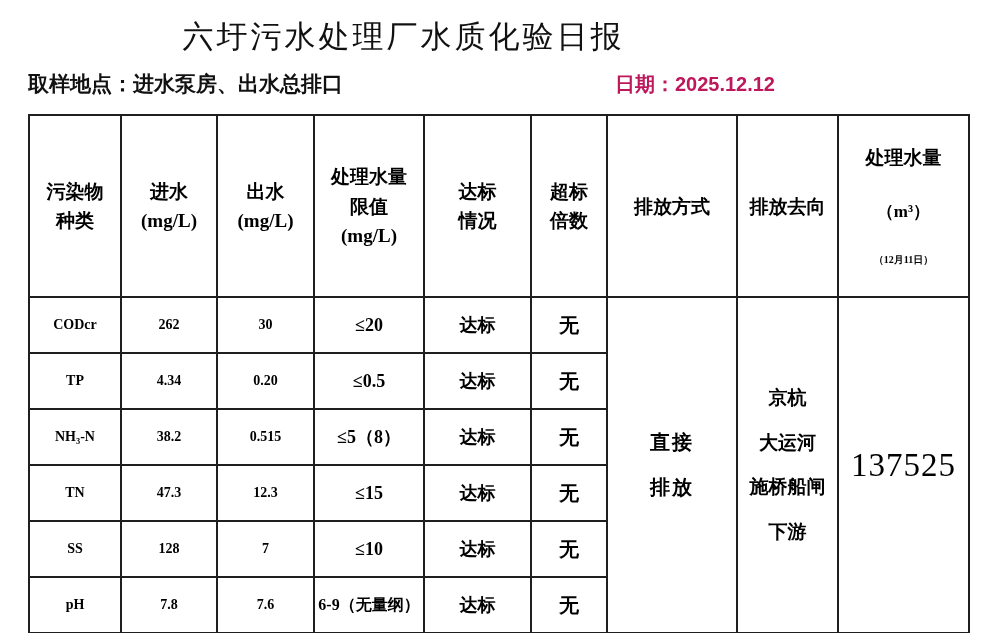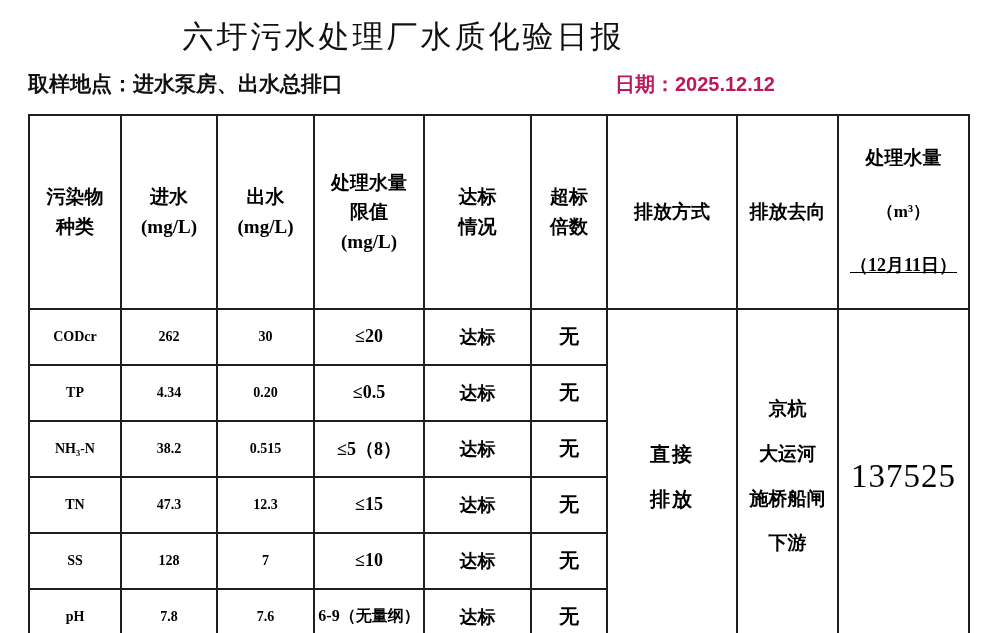--- a/index.html
+++ b/index.html
@@ -55,21 +55,21 @@
     overflow: hidden;
     margin-top: 44px;
   }
   .report-table thead tr { height: 110px; }
   .report-table tbody tr { height: 56px; }
   .report-table th { font-size: 19px; line-height: 1.55; }
   .report-table td { font-size: 14px; }
 
   .vol-l1 { display: block; font-size: 19px; line-height: 1.4; }
   .vol-l2 { display: block; font-size: 17px; line-height: 1.3; }
-  .vol-l3 { display: block; font-size: 18px; line-height: 1.4; text-decoration: underline; }
+  .vol-l3 { display: block; font-size: 10px; line-height: 1.4; }
 
   td.cell-limit { font-size: 18px; }
   td.cell-limit.small { font-size: 16px; }
   td.cell-status { font-size: 18px; }
   td.cell-exceed { font-size: 20px; }
 
   td.merged-method { font-size: 20px; line-height: 2.25; letter-spacing: 2px; }
   td.merged-dest   { font-size: 19px; line-height: 2.35; }
   td.merged-volume { font-size: 33px; font-weight: 400; letter-spacing: 1px; }
 </style>

